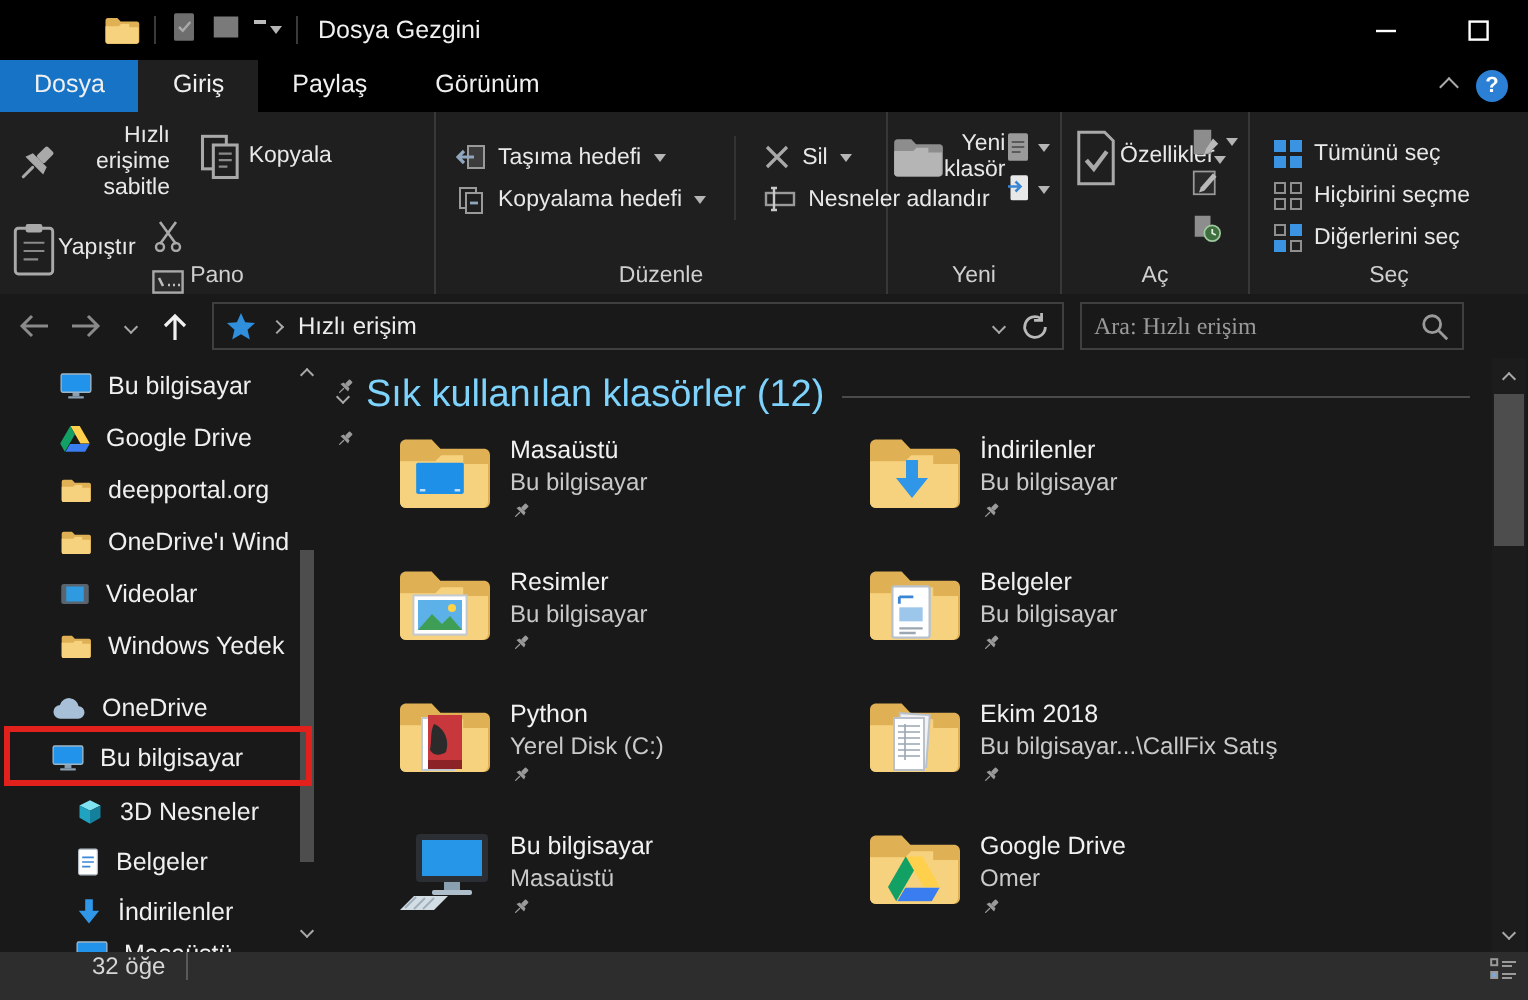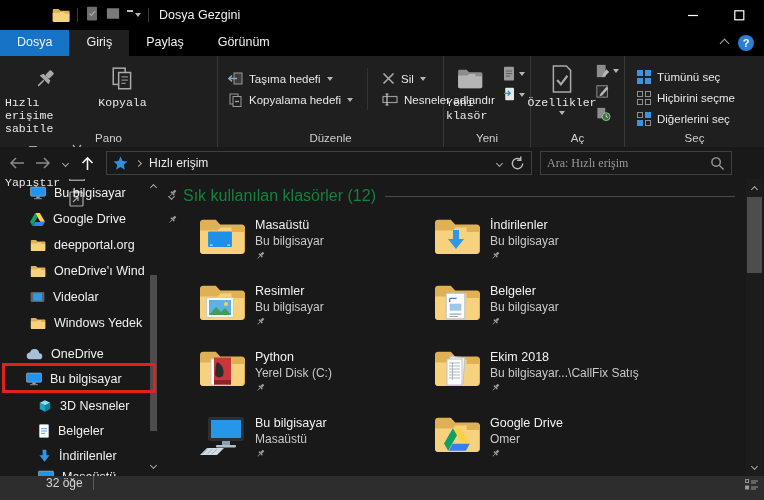--- a/index.html
+++ b/index.html
@@ -26,22 +26,22 @@
   .chev-d{transform:rotate(45deg);}
   .chev-u{transform:rotate(-135deg);}
   .chev-r{transform:rotate(-45deg);}
   .chev.small{width:4px;height:4px;}
   .tri{width:0;height:0;border-left:3.5px solid transparent;border-right:3.5px solid transparent;
        border-top:4px solid #b5b5b5;display:inline-block;}
   
   .ribbon{left:0;top:56px;width:764px;height:91px;background:#1f1f1f;display:flex;border-bottom:1px solid #101010;}
   .rgroup{position:relative;height:100%;border-right:1px solid #383838;box-sizing:border-box;}
   .rglabel{position:absolute;bottom:3px;left:0;width:100%;text-align:center;font-size:11.5px;color:#cfcfcf;}
-  .rbig{display:inline-flex;flex-direction:column;align-items:center;vertical-align:top;
-        padding:6px 5px 0 5px;font-size:11.5px;line-height:1.15;text-align:left;color:#e8e8e8;font-family:Liberation Mono, monospace;}
+  .rbig{display:inline-flex;flex-direction:row;align-items:center;vertical-align:top;
+        padding:6px 5px 0 5px;font-size:11.5px;line-height:1.15;text-align:right;color:#e8e8e8;}
   .rbig .ic{height:34px;display:flex;align-items:center;justify-content:center;}
   .rsmallcol{display:inline-flex;flex-direction:column;gap:6px;padding-top:8px;vertical-align:top;}
   .rrow{display:flex;align-items:center;gap:6px;font-size:11.5px;height:21px;white-space:nowrap;color:#e8e8e8;}
   .rcols{display:flex;padding-top:12px;}
   .sq4{display:grid;grid-template-columns:6px 6px;grid-template-rows:6px 6px;gap:2px;}
   .sq4 i{display:block;box-sizing:border-box;}
   .sqf{background:#3a94e2;}
   .sqo{border:1.4px solid #8f8f8f;background:transparent;}
   
   .navrow{left:0;top:147px;width:764px;height:32px;background:#191919;display:flex;align-items:center;}
@@ -57,21 +57,21 @@
   
   .bodyarea{left:0;top:179px;width:764px;height:297px;}
   .sidebar{left:0;top:0;width:163px;height:297px;}
   .sitem{position:absolute;display:flex;align-items:center;gap:8px;height:20px;width:150px;font-size:12.5px;color:#f0f0f0;}
   .sitem .spin{margin-left:auto;margin-right:2px;}
   .redbox{position:absolute;left:2px;top:184px;width:154px;height:30px;border:3px solid #e2211c;box-sizing:border-box;z-index:5;}
   .sscroll{position:absolute;left:148px;top:0;width:11px;height:297px;}
   .sthumb{position:absolute;left:2px;top:96px;width:7px;height:156px;background:#4d4d4d;}
   .content{left:165px;top:0;width:578px;height:297px;}
   .chead{position:absolute;left:4px;top:8px;display:flex;align-items:center;gap:9px;width:566px;}
-  .chead-title{font-size:16px;color:#15803d;white-space:nowrap;}
+  .chead-title{font-size:19px;color:#7dd3fc;white-space:nowrap;}
   .chead-line{flex-grow:1;height:1px;background:#4a4a4a;}
   .tile{position:absolute;width:230px;height:62px;display:flex;}
   .ticon{position:relative;width:48px;height:48px;flex:0 0 48px;}
   .ticon .ovl{position:absolute;}
   .tmeta{padding-left:9px;padding-top:1px;display:flex;flex-direction:column;gap:2px;}
   .tname{font-size:12.5px;color:#f2f2f2;}
   .tloc{font-size:12px;color:#c9c9c9;}
   
   .vscroll{left:746px;top:0;width:17px;height:297px;background:#1c1c1c;}
   .vthumb{position:absolute;left:1px;top:18px;width:15px;height:76px;background:#4d4d4d;}

